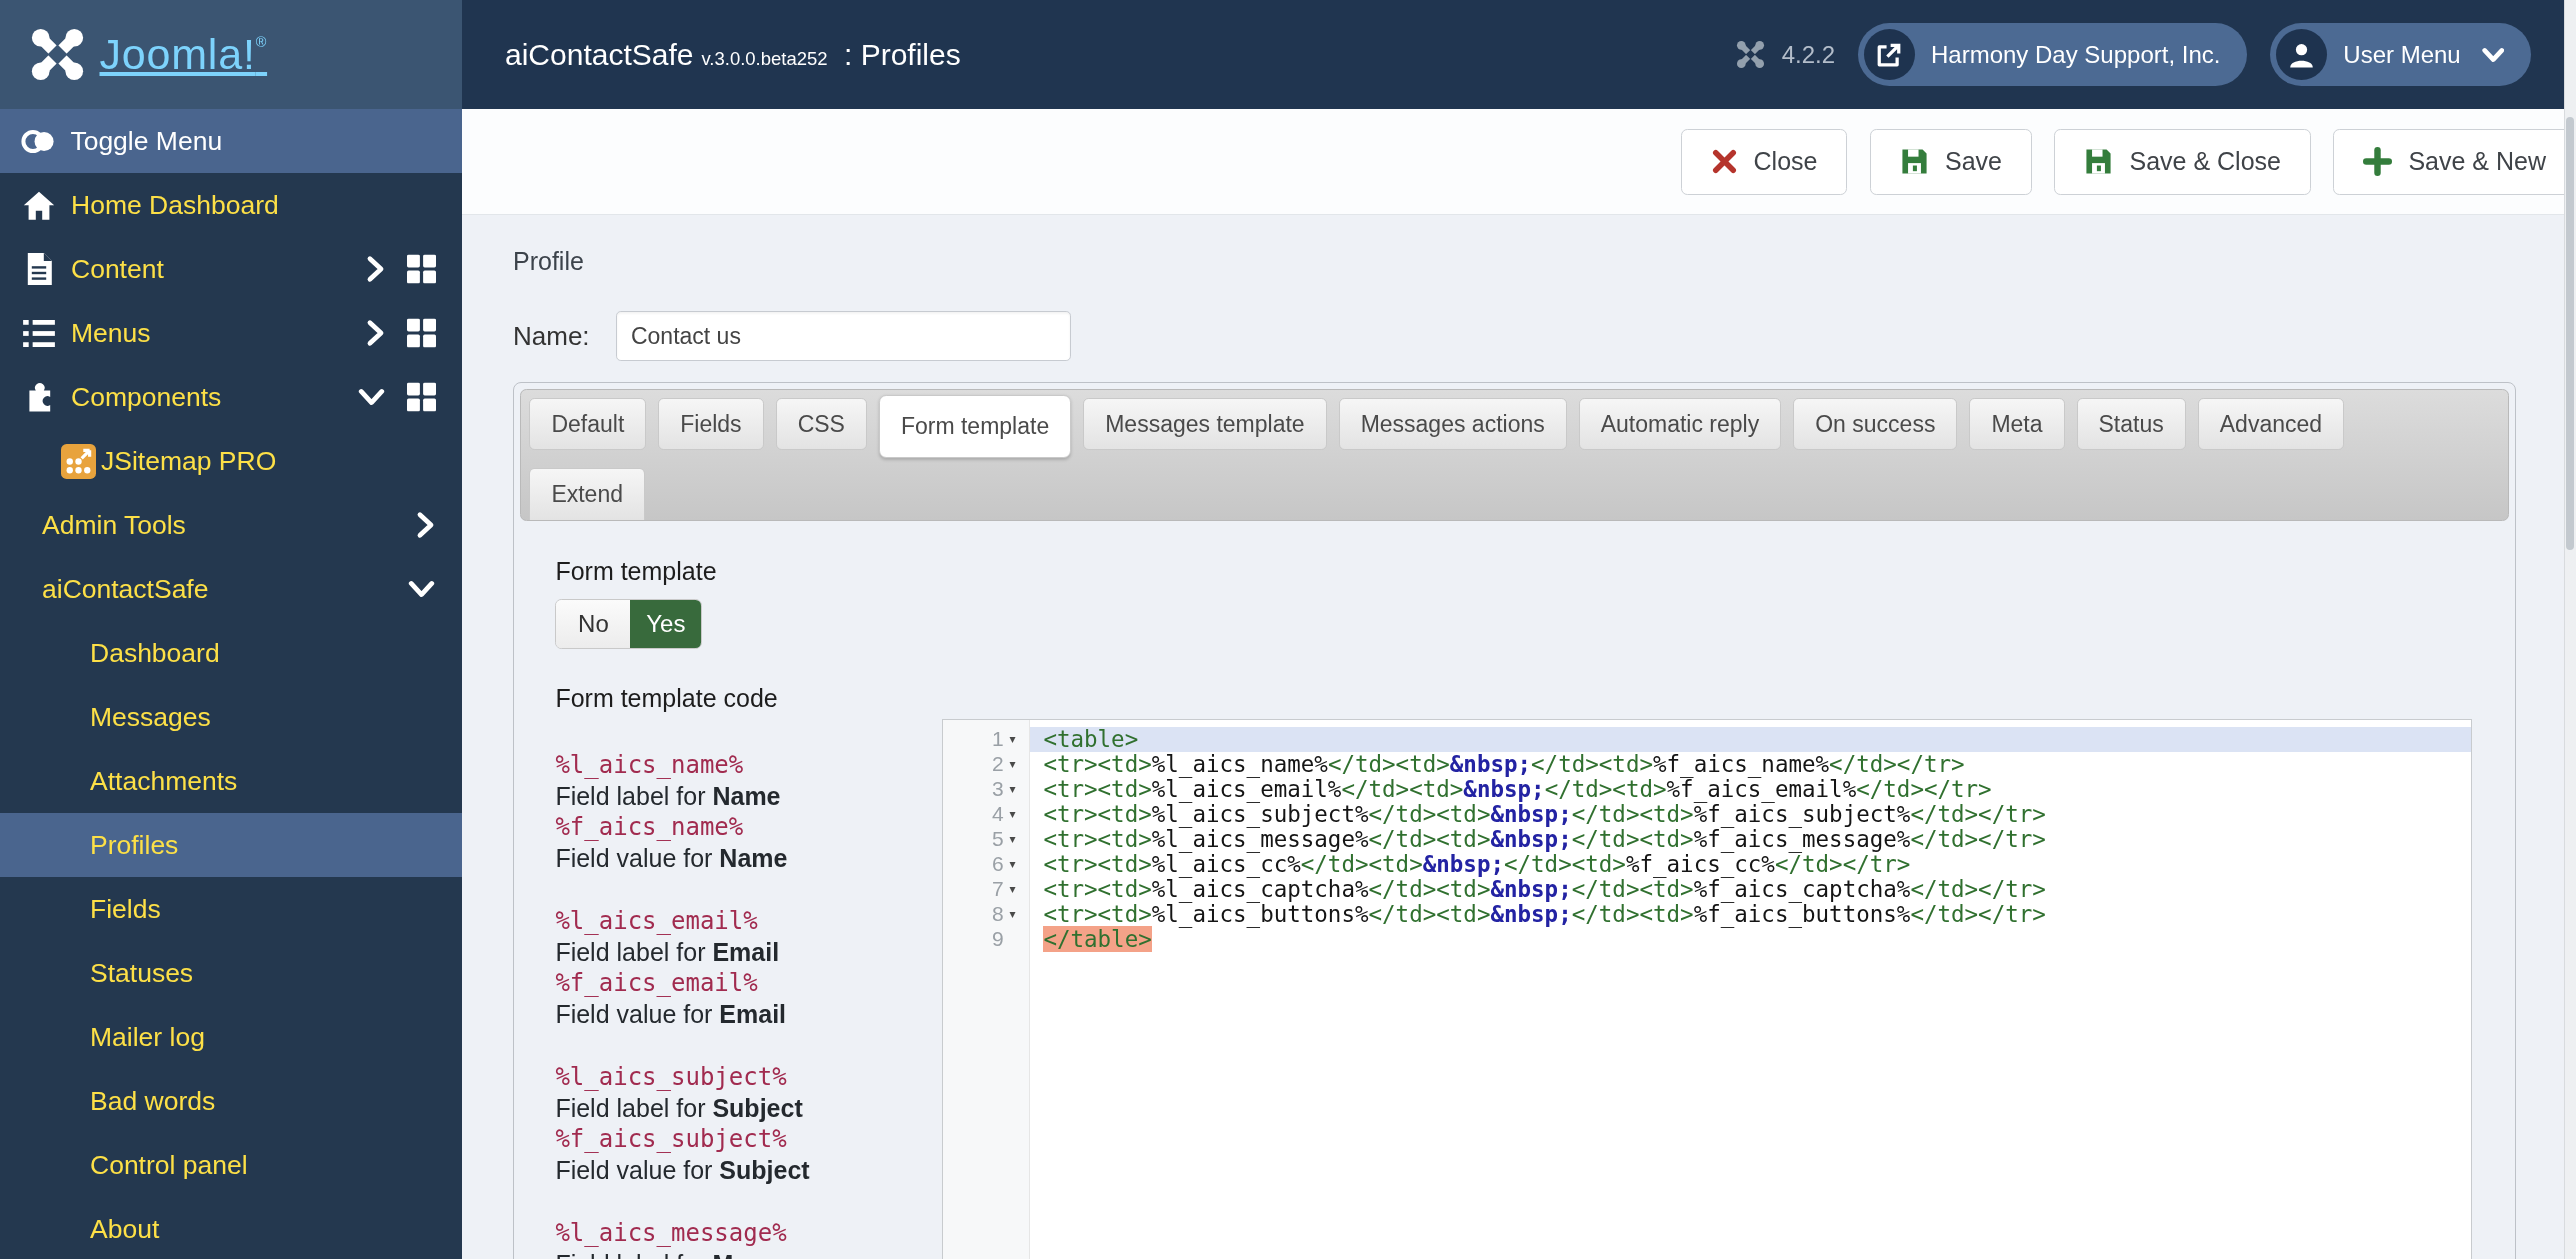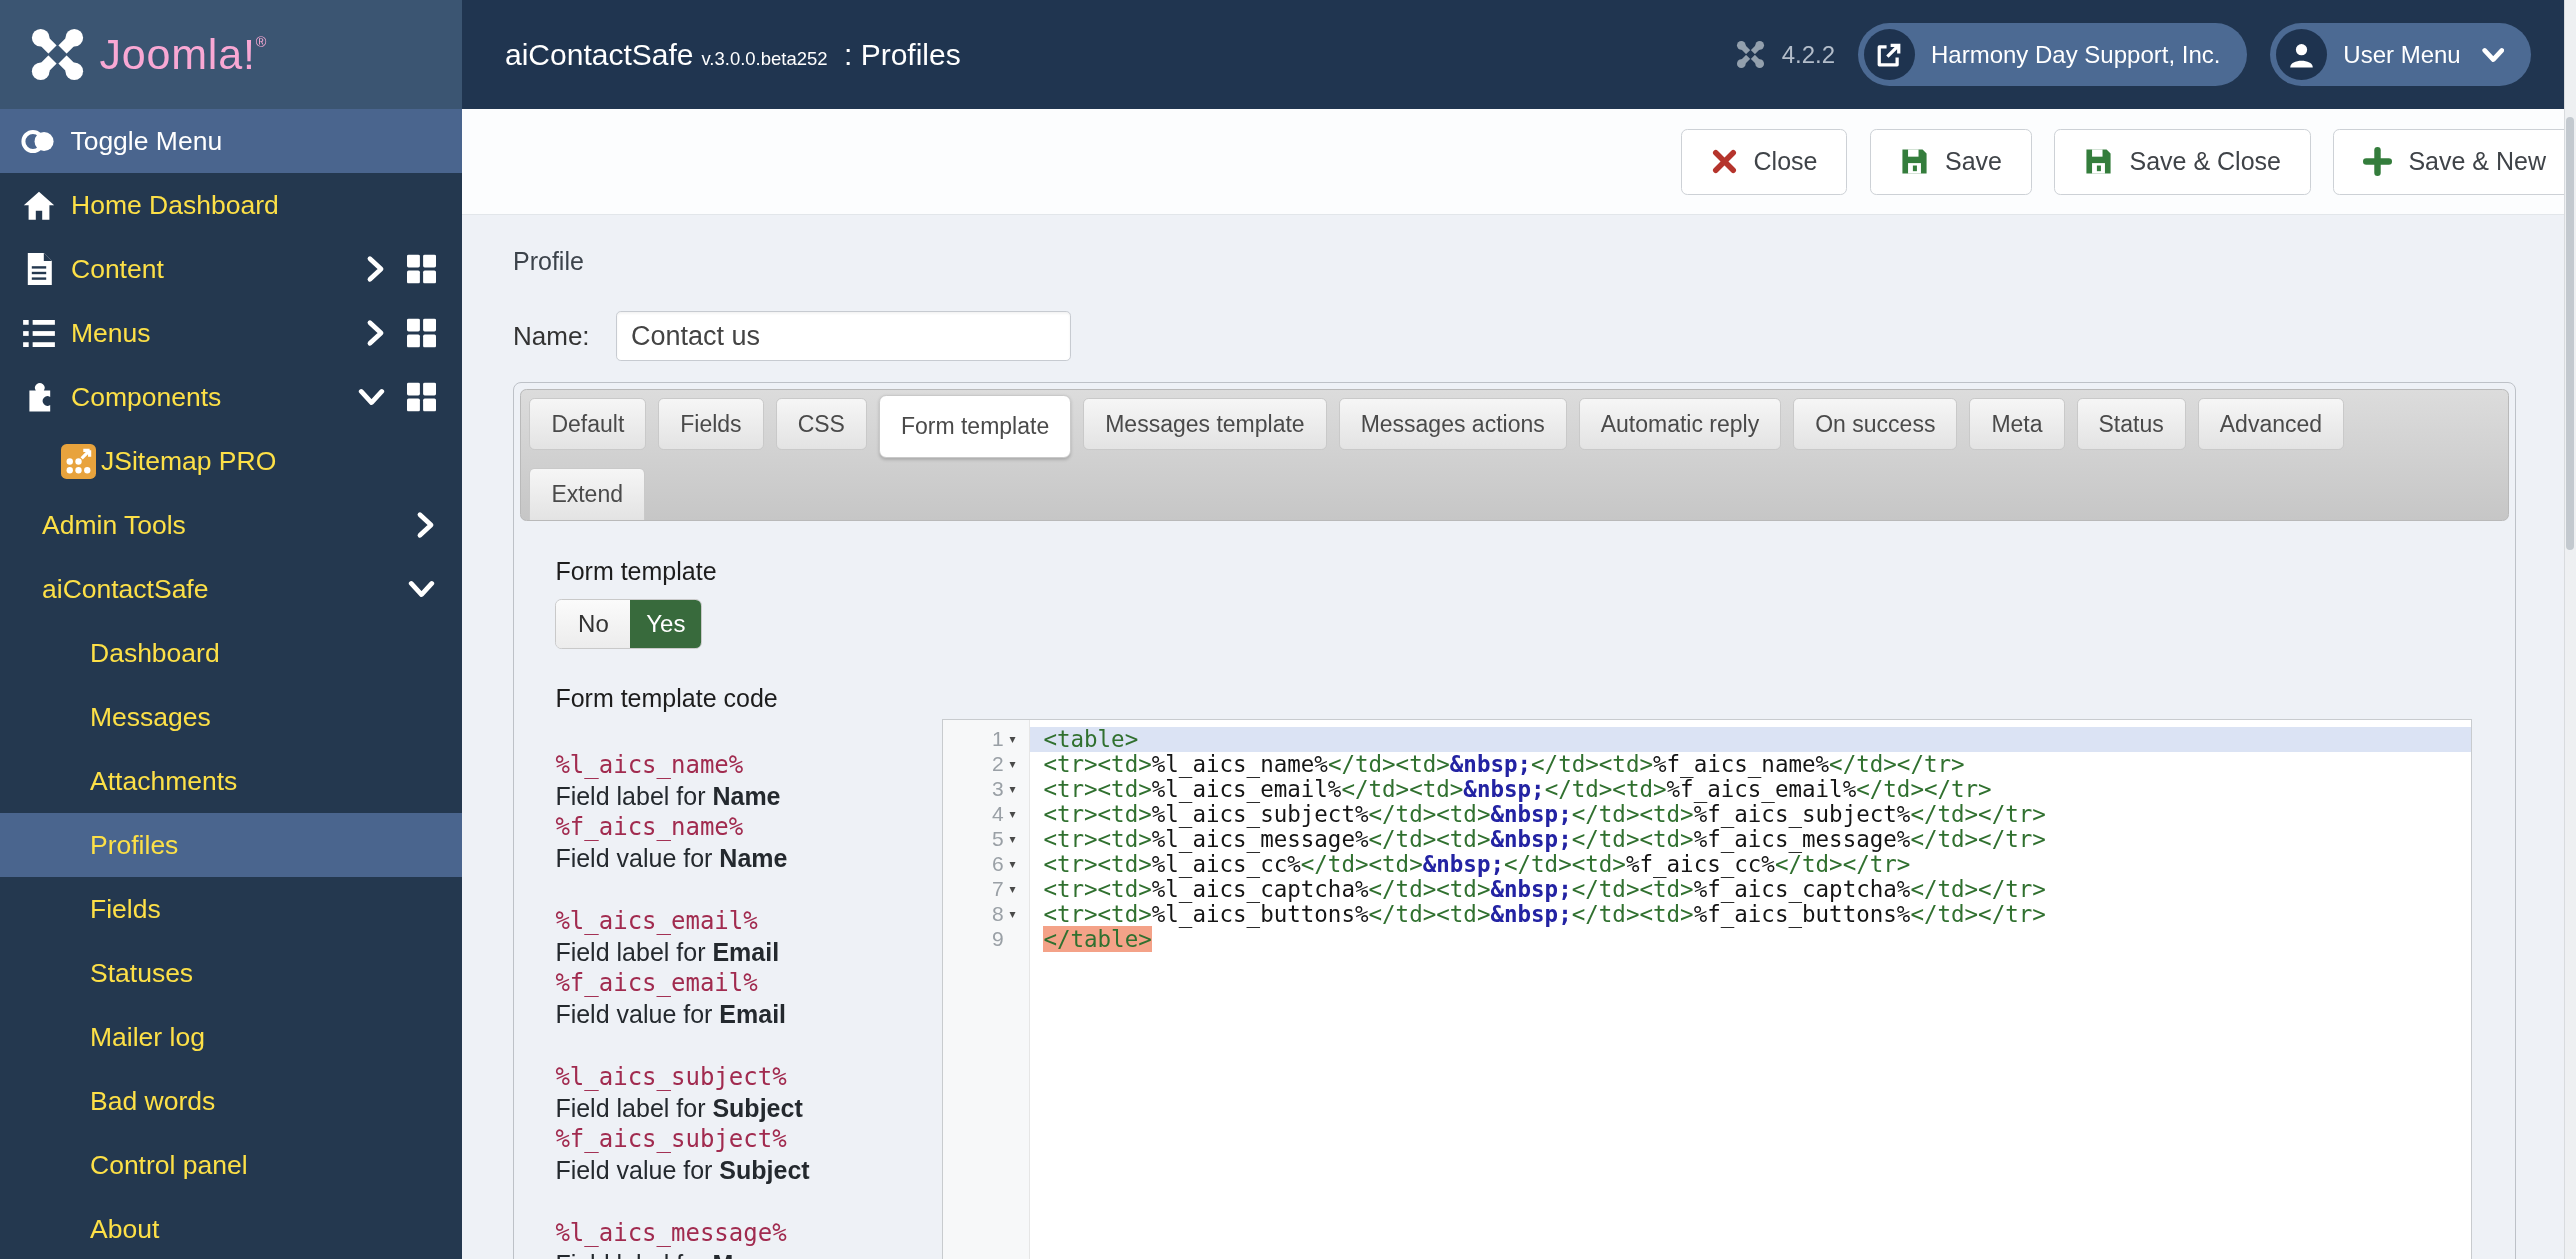--- a/index.html
+++ b/index.html
@@ -2,21 +2,21 @@
 <html style="font-size:13px"><head>
 <meta charset="utf-8">
 <style>
   html,body{margin:0;padding:0;background:#555;}
   .page{position:relative;width:2576px;height:1260px;overflow:hidden;background:#eef1f6;
         font-family:"Liberation Sans",sans-serif;}
 
   
   .sidebar{position:absolute;left:0;top:0;width:462px;height:1260px;background:#24384f;z-index:3;}
   .sb-logo{height:109px;background:#3b5572;display:flex;align-items:center;padding-left:30.5px;box-sizing:border-box;}
-  .sb-logo .wordmark{color:#f9a8d4;font-size:43px;letter-spacing:0.8px;margin-left:16px;font-weight:400;}
+  .sb-logo .wordmark{color:#7dd3fc;font-size:43px;letter-spacing:0.8px;margin-left:16px;font-weight:400;text-decoration:underline;}
   .sb-logo sup{font-size:14.4px;vertical-align:22.5px;}
   .sb-toggle{height:64px;background:#4a658e;display:flex;align-items:center;color:#fff;font-size:26.5px;cursor:pointer;}
   .sb-item{position:relative;height:64px;display:flex;align-items:center;color:#fde047;font-size:26.5px;cursor:pointer;}
   .sb-item.active{background:#4a658e;}
   .sb-ic{position:absolute;left:21px;width:35px;height:35px;display:flex;align-items:center;justify-content:center;}
   .sb-toggle .sb-ic{position:static;margin-left:21px;margin-right:14.4px;}
   .lv1{padding-left:71px;}
   .lv2{padding-left:42px;}
   .lv2.withicon{padding-left:101px;}
   .lv3{padding-left:90px;}
@@ -34,21 +34,21 @@
   .chev-dn{margin-left:4.8px;}
 
   
   .main{position:absolute;left:462px;top:109px;right:0;bottom:0;}
   .toolbar{height:106px;background:#fcfdfe;border-bottom:0.8px solid #e2e6ea;display:flex;align-items:center;padding-left:51px;gap:22.5px;box-sizing:border-box;justify-content:flex-end;}
   .btn{display:flex;align-items:center;gap:16px;background:#fff;border:0.8px solid #cdd1d6;border-radius:6.4px;height:66px;padding:0 29px;font-size:25px;color:#3f4348;cursor:pointer;font-family:inherit;}
   .content{padding-left:51px;}
   .pg-head{margin-top:32px;font-size:25px;color:#3c434b;}
   .name-row{margin-top:35px;display:flex;align-items:center;gap:26px;}
   .name-row label{font-size:26px;color:#333;}
-  .name-row input{width:425px;height:48px;border:0.8px solid #c7cbd1;border-radius:4.8px;font-size:27px;color:#444;padding:0 14.4px;font-family:inherit;box-shadow:inset 0 1.6px 2.4px rgba(0,0,0,.06);background:#fff;}
+  .name-row input{width:425px;height:48px;border:0.8px solid #c7cbd1;border-radius:4.8px;font-size:23px;color:#444;padding:0 14.4px;font-family:inherit;box-shadow:inset 0 1.6px 2.4px rgba(0,0,0,.06);background:#fff;}
 
   
   .panel{margin-top:21px;width:2003px;border:0.8px solid #bdc1c7;border-radius:8px;padding:6.4px;box-sizing:border-box;}
   .tabstrip{background:linear-gradient(#dcdcdc,#c6c6c6);border:0.8px solid #b9b9b9;border-radius:6.4px;padding:8px 8px 0 8px;}
   .trow{display:flex;gap:12px;align-items:flex-start;}
   .tab{background:linear-gradient(#f6f6f6,#e3e3e3);border:0.8px solid #c9c9c9;border-radius:5.6px;font-size:23px;color:#4a4a4a;padding:0 21px;height:50px;display:flex;align-items:center;white-space:nowrap;cursor:pointer;}
   .tab.active{background:#fff;height:61px;margin-top:-3.2px;border-radius:7.2px;box-shadow:0 1.6px 3.2px rgba(0,0,0,.18);position:relative;z-index:2;}
   .trow2{margin-top:9.6px;padding-bottom:0;}
   .trow2 .tab{border-radius:5.6px 5.6px 0 0;height:51px;border-bottom:none;}
 

